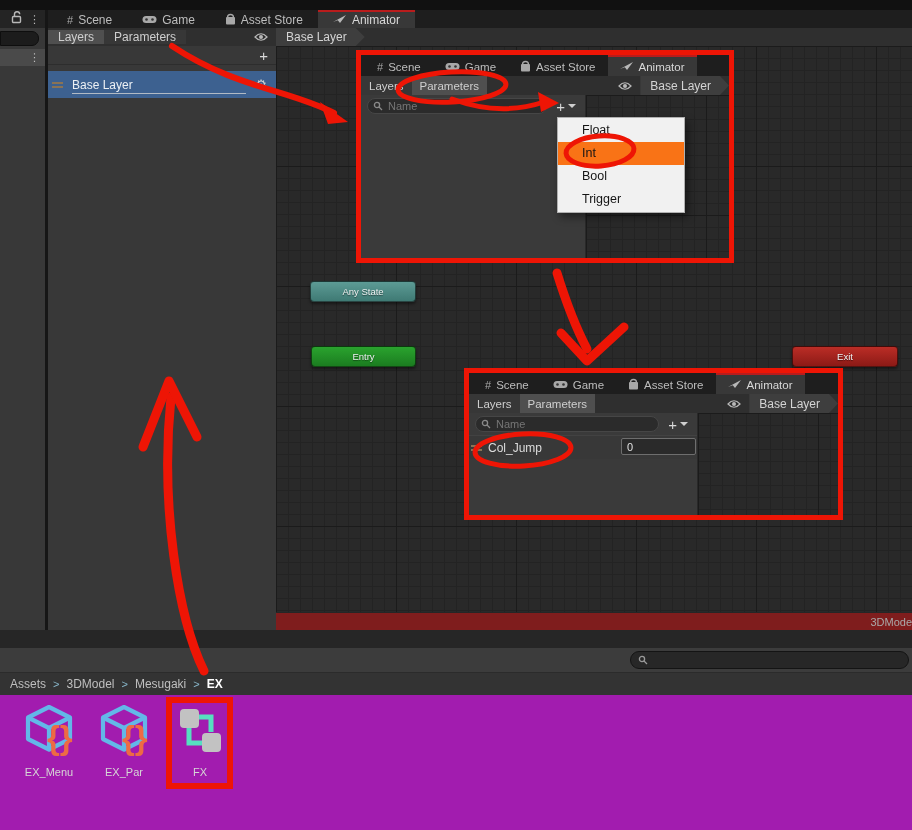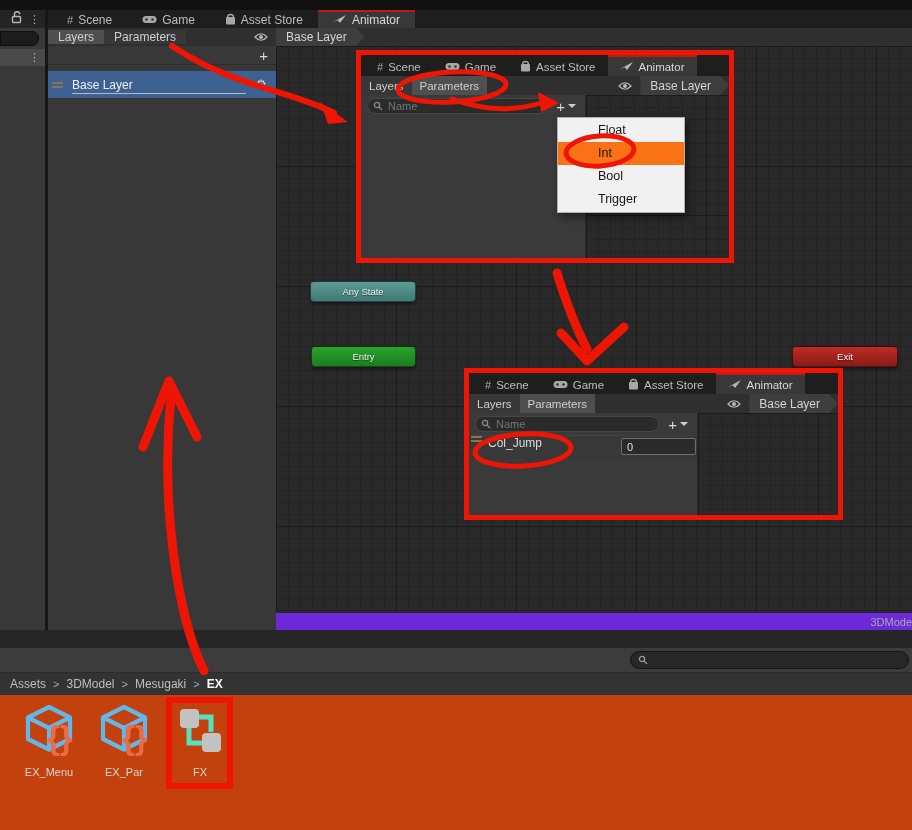--- a/index.html
+++ b/index.html
@@ -36,21 +36,21 @@
   #layer-row:after{content:"";position:absolute;left:24px;right:30px;bottom:4px;height:1px;background:#b2bac4;}
   .drag-handle{width:11px;margin-left:4px;display:flex;flex-direction:column;gap:2px;}
   .drag-handle i{height:2px;background:#8a7355;display:block;}
   #layer-name{margin-left:9px;font-size:12px;color:#ecf0f4;}
   .gear{margin-left:auto;margin-right:9px;color:#d2d2d2;font-size:13px;}
   #grid-area{left:276px;top:46px;width:636px;height:566px;}
   .gridbg{background-color:#292929;background-image:
       linear-gradient(#1b1b1b 1px,transparent 1px),linear-gradient(90deg,#1b1b1b 1px,transparent 1px),
       linear-gradient(#232323 1px,transparent 1px),linear-gradient(90deg,#232323 1px,transparent 1px);
       background-size:120px 120px,120px 120px,12px 12px,12px 12px;}
-  #status-bar{left:276px;top:612px;width:636px;height:18px;background:#6d28d9;border-top:1px solid #262626;
+  #status-bar{left:276px;top:612px;width:636px;height:18px;background:#7f1d1d;border-top:1px solid #262626;
       display:flex;align-items:center;justify-content:flex-end;font-size:11px;color:#a9a9a9;overflow:hidden;}
   
   .node{position:absolute;z-index:2;display:flex;align-items:center;justify-content:center;
         border-radius:4px;font-size:9.5px;color:#eef2f2;border:1px solid rgba(0,0,0,.55);
         box-shadow:0 2px 3px rgba(0,0,0,.45);text-shadow:0 1px 1px rgba(0,0,0,.5);margin-left:20px;}
   #node-anystate{left:290px;top:281px;width:104px;height:19px;background:linear-gradient(#5c9b95,#3f7a74);}
   #node-entry{left:291px;top:346px;width:103px;height:19px;background:linear-gradient(#2aa32e,#1b7c20);}
   #node-exit{left:772px;top:346px;width:104px;height:19px;background:linear-gradient(#bb2d26,#8c1a16);}
   
   .inset{border:5px solid #ee1505;box-sizing:border-box;background:#383838;z-index:10;display:flex;flex-direction:column;}
@@ -66,33 +66,33 @@
   #inset-param .pane{width:228px;}
   .pane-grid{flex:1;}
   .search-row{display:flex;align-items:center;gap:5px;padding:3px 5px 3px 6px;}
   .searchfield{flex:1;height:14px;background:#2b2b2b;border:1px solid #464646;border-radius:8px;
                display:flex;align-items:center;gap:3px;padding:0 5px;}
   .searchfield input{flex:1;background:transparent;border:0;outline:0;color:#9a9a9a;font-size:11px;
                font-family:Liberation Sans, sans-serif;min-width:0;}
   .plusbtn{display:flex;align-items:center;gap:3px;color:#dcdcdc;padding:0 4px;}
   .caret{width:0;height:0;border-left:4px solid transparent;border-right:4px solid transparent;border-top:4px solid #cfcfcf;}
   .empty-text{padding:7px 8px;font-size:12px;color:#b6b6b6;}
-  .param-row{height:23px;display:flex;align-items:flex-start;background:#383838;border-top:1px solid #424242;position:relative;}
+  .param-row{height:23px;display:flex;align-items:center;background:#383838;border-top:1px solid #424242;position:relative;}
   .param-row .drag-handle{margin-left:2px;}
   .param-name{margin-left:6px;font-size:12px;color:#dcdcdc;}
   .param-value{position:absolute;left:152px;top:2px;width:68px;height:15px;background:#2a2a2a;
                border:1px solid #6e6e6e;border-radius:2px;color:#e0e0e0;font-size:11px;padding:0 0 0 5px;
                font-family:"Liberation Sans",sans-serif;outline:0;}
   
   #type-menu{left:557px;top:117px;width:126px;z-index:12;background:#f1f1f1;border:1px solid #b0b0b0;
              box-shadow:3px 4px 8px rgba(0,0,0,.45);padding:1px 0;}
-  .dd-item{height:23px;line-height:23px;padding-left:40px;font-size:12.5px;color:#151515;}
+  .dd-item{height:23px;line-height:23px;padding-left:24px;font-size:12.5px;color:#151515;}
   .dd-item.sel{background:#f97316;}
   
-  #proj{left:0;top:630px;width:912px;height:200px;background:#c2410c;}
+  #proj{left:0;top:630px;width:912px;height:200px;background:#a21caf;}
   .proj-strip{height:18px;background:#262626;}
   .proj-toolbar{height:24px;background:#3c3c3c;border-bottom:1px solid #2b2b2b;position:relative;}
   .proj-search{position:absolute;left:630px;right:3px;top:3px;height:16px;background:#272727;
                border:1px solid #141414;border-radius:9px;display:flex;align-items:center;gap:4px;padding:0 7px;}
   .proj-search input{flex:1;background:transparent;border:0;outline:0;color:#bbb;font-size:11px;font-family:"Liberation Sans",sans-serif;}
   .proj-crumbs{height:22px;background:#333;display:flex;align-items:center;gap:7px;padding-left:10px;font-size:12px;color:#bfbfbf;}
   .crumb-sep{color:#87b6c9;font-size:11px;}
   .crumb-last{color:#fff;font-weight:bold;}
   .tile{position:absolute;width:70px;text-align:center;}
   .tile .ic{display:inline-block;width:56px;height:56px;}

